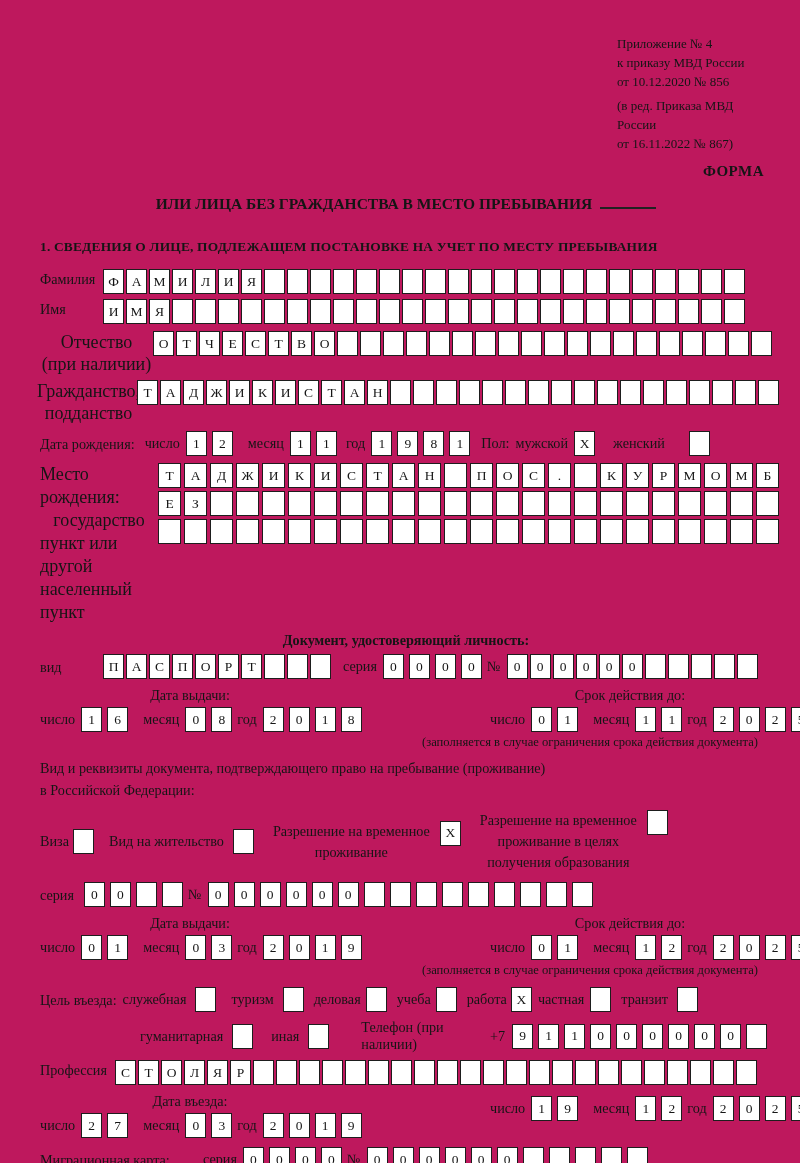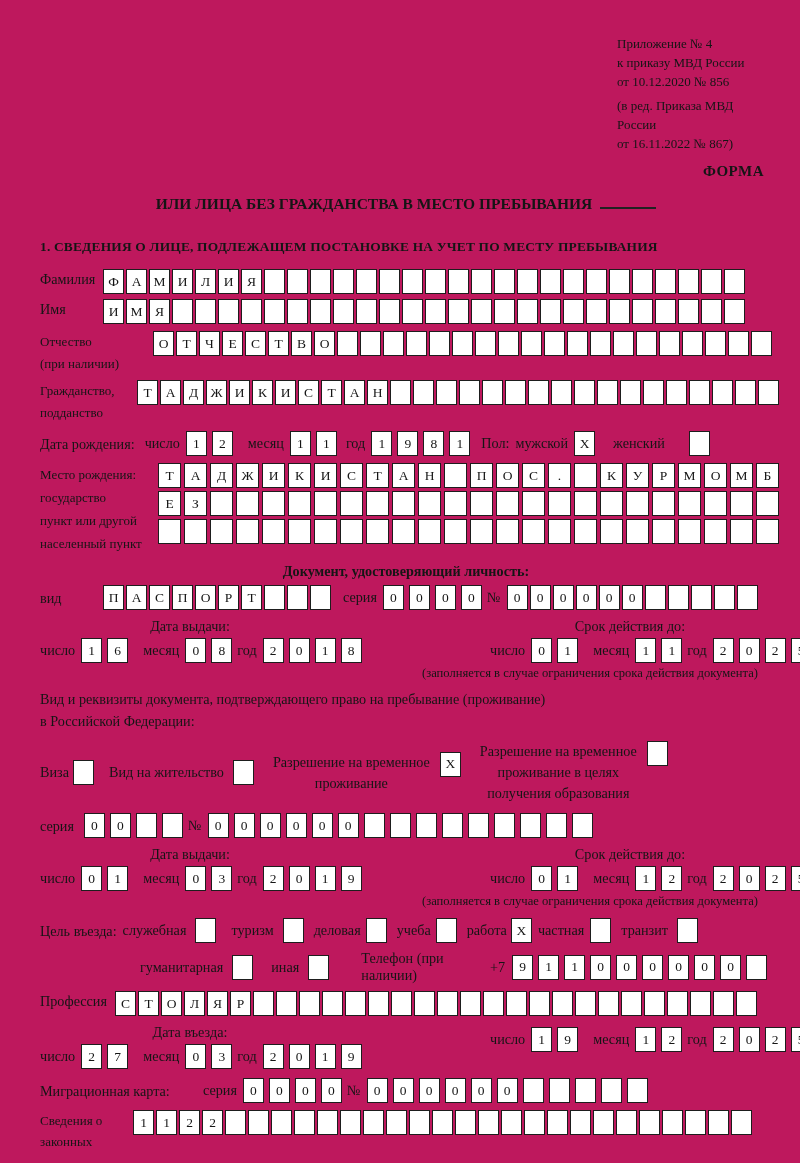--- a/index.html
+++ b/index.html
@@ -13,21 +13,21 @@
   .hdr .sub{margin-top:5px;}
   .forma{text-align:right;font-weight:bold;font-size:15px;margin-top:10px;padding-right:8px;letter-spacing:.5px;}
   
   .title{text-align:center;font-weight:bold;font-size:15.5px;line-height:23px;margin-top:12px;}
   .blankline{display:inline-block;width:56px;border-bottom:2px solid #222;height:12px;margin-left:8px;}
   .sec{font-weight:bold;font-size:13.4px;margin-top:24px;white-space:nowrap;letter-spacing:.2px;}
   
   .frow{display:flex;align-items:flex-start;}
   .mt5{margin-top:5px}.mt7{margin-top:7px}.mt9{margin-top:9px}.mt14{margin-top:14px}
   .lbl{font-size:14.2px;line-height:20px;flex-shrink:0;}
-  .lbl-stack{display:flex;flex-direction:column;font-size:13px;line-height:22px;flex-shrink:0;}
+  .lbl-stack{display:flex;flex-direction:column;font-size:18px;line-height:22px;flex-shrink:0;align-items:center;}
   .w63{width:63px}.w113{width:113px}.w97{width:97px}.w118{width:118px}.w75{width:75px}.w93{width:93px}.w150{width:163px}
   
   .cells{display:flex;flex-wrap:nowrap;align-items:center;}
   .cell{
     box-sizing:border-box;width:21px;height:25px;border:1.6px solid #1d1d1d;margin-right:2px;
     display:flex;align-items:center;justify-content:center;
     font-size:13.5px;flex-shrink:0;background:#fff;
   }
   .cells--spaced .cell{margin-right:5px;}
   .cells--wide .cell{width:23px;margin-right:3px;}

